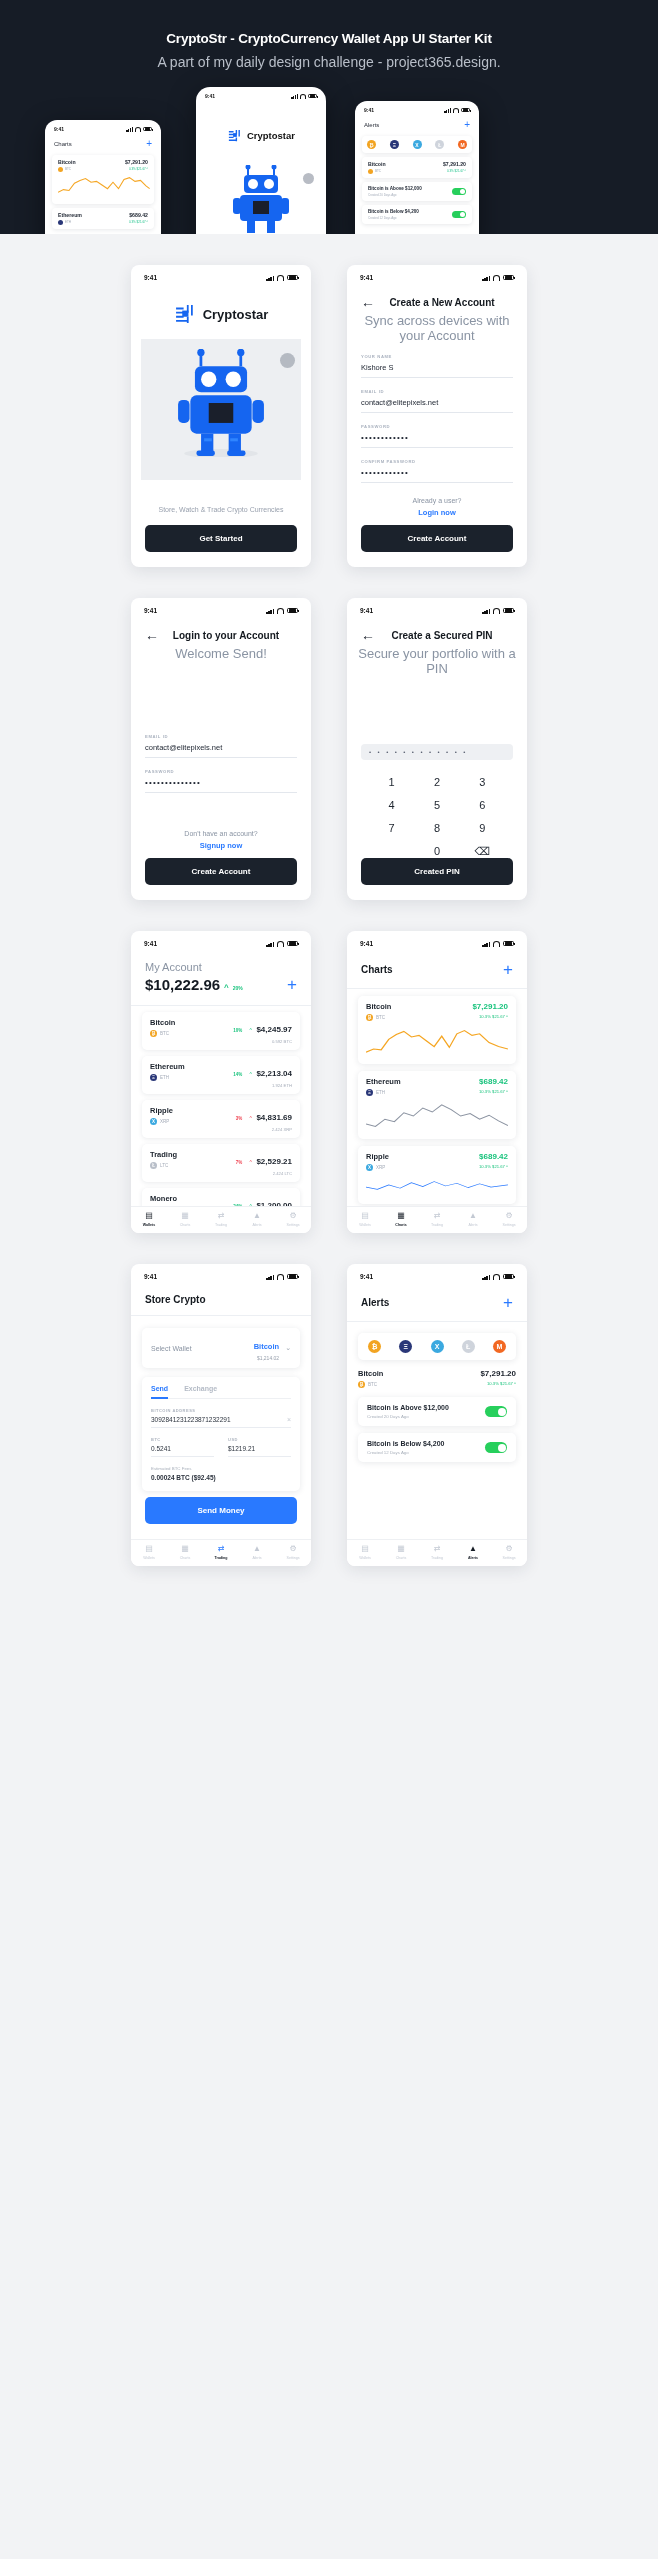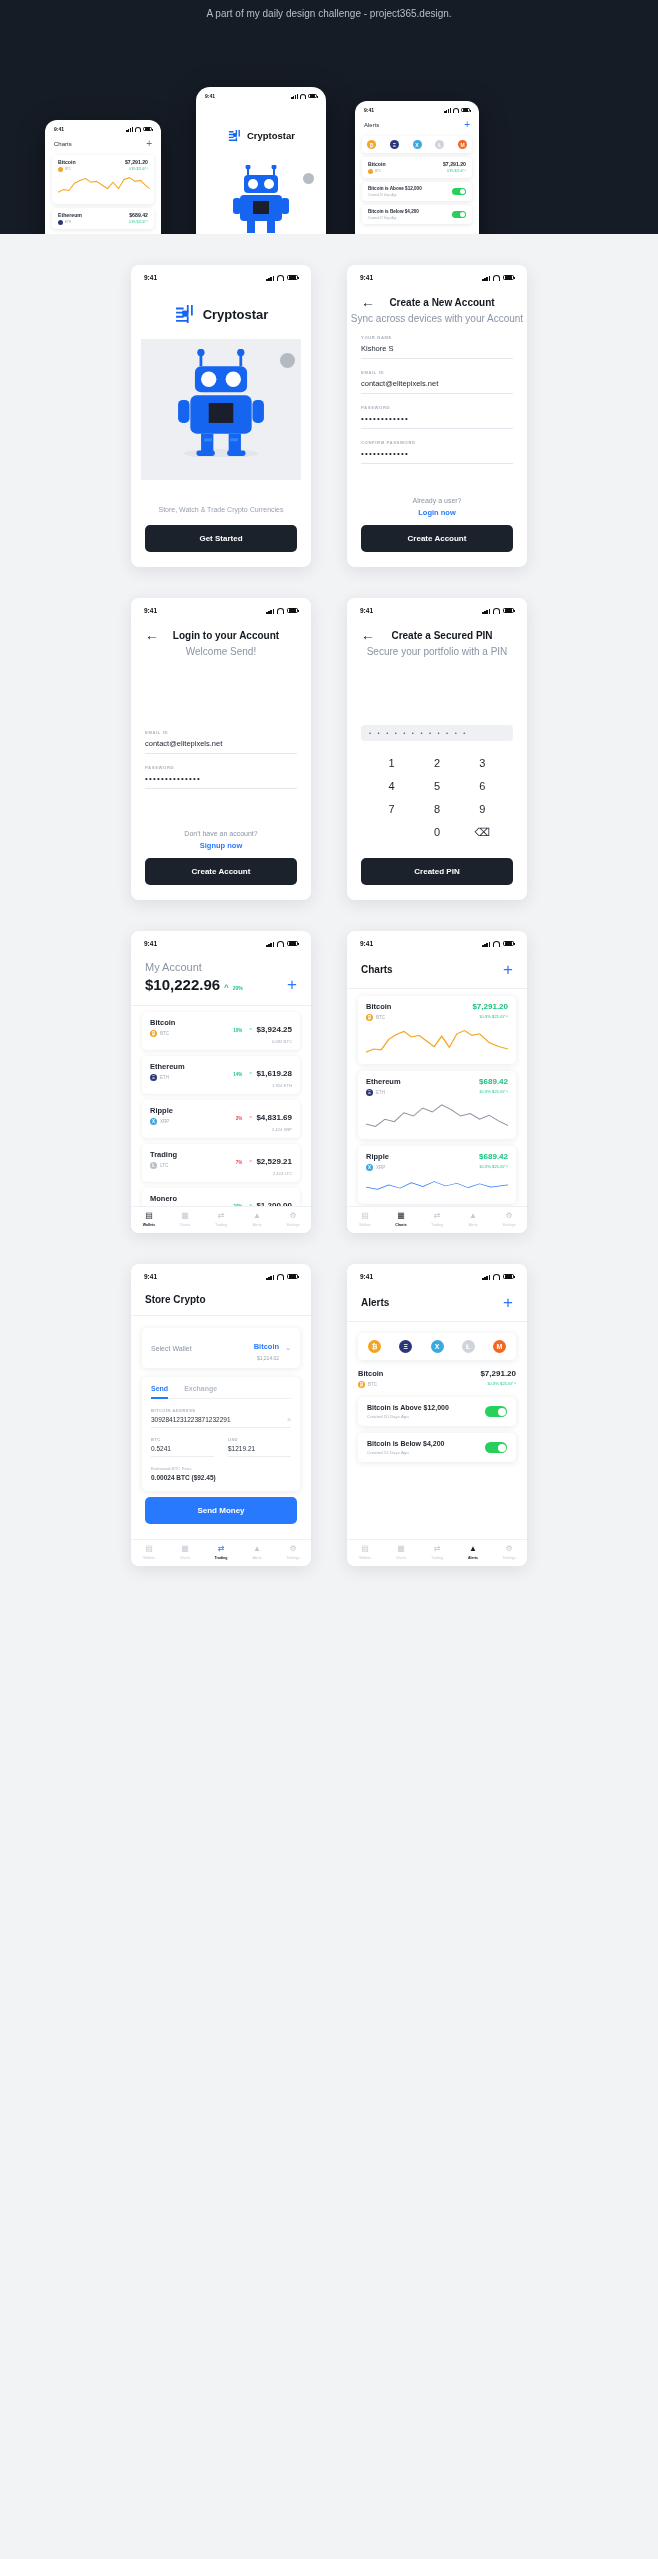--- a/index.html
+++ b/index.html
@@ -22,21 +22,21 @@
     text-align: center;
     color: #fff;
     font-size: 13.5px;
     font-weight: bold;
     letter-spacing: -0.2px;
     padding-top: 31px;
   }
   .hero-sub {
     text-align: center;
     color: #b9bfc9;
-    font-size: 10px;
+    font-size: 14px;
     margin-top: 8px;
     font-weight: 400;
   }
 
   .hero-phone {
     position: absolute;
     background: #fff;
     border-radius: 12px;
     overflow: hidden;
     box-shadow: 0 8px 28px rgba(0,0,0,.45);
@@ -110,21 +110,21 @@
   .s-time{font-size:6.5px;font-weight:bold;color:#0d0d0d;}
   .s-ic{display:flex;gap:3px;align-items:center;}
   .s-ic .bars i{width:1.5px;}
   .s-ic .bars{height:6px;}
   .s-ic .wifi{width:7px;height:6px;}
   .s-ic .batt{width:11px;height:5.5px;}
 
   .navbar{display:flex;align-items:center;padding:14px 14px 0;gap:10px;}
   .backarrow{font-size:14px;color:#1a1f2b;line-height:1;width:16px;}
   .nav-title{font-size:10px;font-weight:700;color:#14191f;flex:1;text-align:center;margin-right:16px;}
-  .nav-sub{font-size:10px;color:#8a94a3;text-align:center;margin-top:4px;padding:0 3px;}
+  .nav-sub{font-size:13px;color:#8a94a3;text-align:center;margin-top:4px;padding:0 3px;}
 
   .field{padding:0 14px;margin-top:11px;}
   .f-label{font-size:4.2px;letter-spacing:.6px;color:#aab2bf;text-transform:uppercase;font-weight:600;}
   .f-value{font-size:7.5px;color:#232a36;padding:4px 0 5px;border-bottom:1px solid #e3e7ed;}
   .f-dots{font-size:8px;color:#232a36;letter-spacing:1.2px;padding:4px 0 5px;border-bottom:1px solid #e3e7ed;}
 
   .center-link{text-align:center;margin-top:auto;padding-bottom:8px;}
   .cl-1{font-size:7px;color:#8a94a3;}
   .cl-2{font-size:7.5px;color:#2979ff;font-weight:700;margin-top:4px;}
 
@@ -208,20 +208,21 @@
             padding:7px 9px;display:flex;justify-content:space-between;align-items:center;}
   .ar-t{font-size:7px;font-weight:600;color:#1d242e;}
   .ar-s{font-size:4.4px;color:#a9b0bb;margin-top:3px;}
   .tog{width:22px;height:11px;border-radius:7px;background:#27cf5c;position:relative;flex:0 0 auto;cursor:pointer;}
   .tog:after{content:"";position:absolute;right:1.5px;top:1.5px;width:8px;height:8px;border-radius:50%;background:#fff;}
 </style>
 </head>
 <body>
 
 <div class="hero">
+  <div class="hero-title">CryptoStr - CryptoCurrency Wallet App UI Starter Kit</div>
   <div class="hero-sub">A part of my daily design challenge - project365.design.</div>
 
   <div class="hero-phone hp-a">
     <div class="mini-status">
       <span class="mini-time">9:41</span>
       <span class="mini-icons">
         <span class="bars">
             <i></i>
             <i></i>
             <i></i>
@@ -602,38 +603,38 @@
           <div class="lr-name">Bitcoin</div>
           <div class="lr-sym">
             <span class="cdot" style="background:#f2a422">₿</span>
             <span>BTC</span>
           </div>
         </div>
         <div class="lr-right">
           <div>
             <span class="lr-chg" style="color:#19c37d">10%</span>
             <span style="color:#19c37d;font-size:5px;">^</span>
-            <span class="lr-price">$3,924.25</span>
+            <span class="lr-price">$4,245.97</span>
           </div>
           <div class="lr-amt">0.592 BTC</div>
         </div>
       </div>
       <div class="lrow">
         <div>
           <div class="lr-name">Ethereum</div>
           <div class="lr-sym">
             <span class="cdot" style="background:#2a3778">Ξ</span>
             <span>ETH</span>
           </div>
         </div>
         <div class="lr-right">
           <div>
             <span class="lr-chg" style="color:#19c37d">14%</span>
             <span style="color:#19c37d;font-size:5px;">^</span>
-            <span class="lr-price">$1,619.28</span>
+            <span class="lr-price">$2,213.04</span>
           </div>
           <div class="lr-amt">1.924 ETH</div>
         </div>
       </div>
       <div class="lrow">
         <div>
           <div class="lr-name">Ripple</div>
           <div class="lr-sym">
             <span class="cdot" style="background:#3ba9e0">X</span>
             <span>XRP</span>

